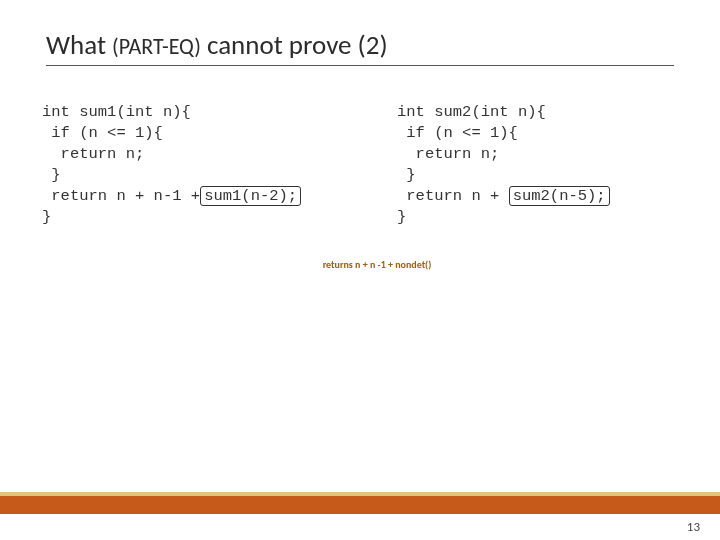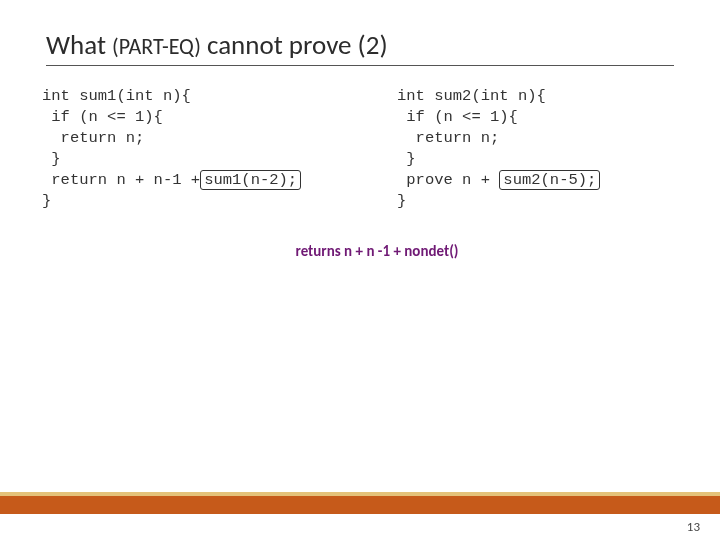--- a/index.html
+++ b/index.html
@@ -17,41 +17,41 @@
     padding-bottom: 4px;
   }
   .subtitle {
     margin: 22px 60px 0 60px;
     font-size: 17px;
     color: #333;
     line-height: 1.25;
   }
   .codewrap {
     display: flex;
-    margin: 20px 8px 0 42px;
+    margin: 36px 8px 0 42px;
     gap: 40px;
   }
   .codecol {
     flex: 1;
     font-family: "Courier New", monospace;
     font-size: 15.5px;
     color: #333;
     line-height: 1.35;
     white-space: pre;
   }
   .capwrap {
     display: flex;
     margin: 30px 8px 0 42px;
     gap: 40px;
   }
   .cap {
     flex: 1;
-    font-size: 15px;
+    font-size: 10px;
     font-weight: 600;
-    color: #701a75;
+    color: #a16207;
     text-align: center;
   }
   .box {
     border: 1px solid #333;
     border-radius: 3px;
     padding: 0 3px;
   }
   .footer {
     position: absolute;
     left: 0; right: 0; bottom: 26px;
@@ -80,21 +80,21 @@
     <div class="codecol"><span>int sum1(int n){</span>
 <span> if (n &lt;= 1){</span>
 <span>  return n;</span>
 <span> }</span>
 <span> return n + n-1 +</span><span class="box">sum1(n-2);</span>
 <span>}</span></div>
     <div class="codecol"><span>int sum2(int n){</span>
 <span> if (n &lt;= 1){</span>
 <span>  return n;</span>
 <span> }</span>
-<span> prove n + </span><span class="box">sum2(n-5);</span>
+<span> return n + </span><span class="box">sum2(n-5);</span>
 <span>}</span></div>
   </div>
 
   <div class="capwrap">
     <div class="cap">returns n + n -1 + nondet()</div>
   </div>
 
   <div class="footer"></div>
   <div class="pagenum">13</div>
 </div>

